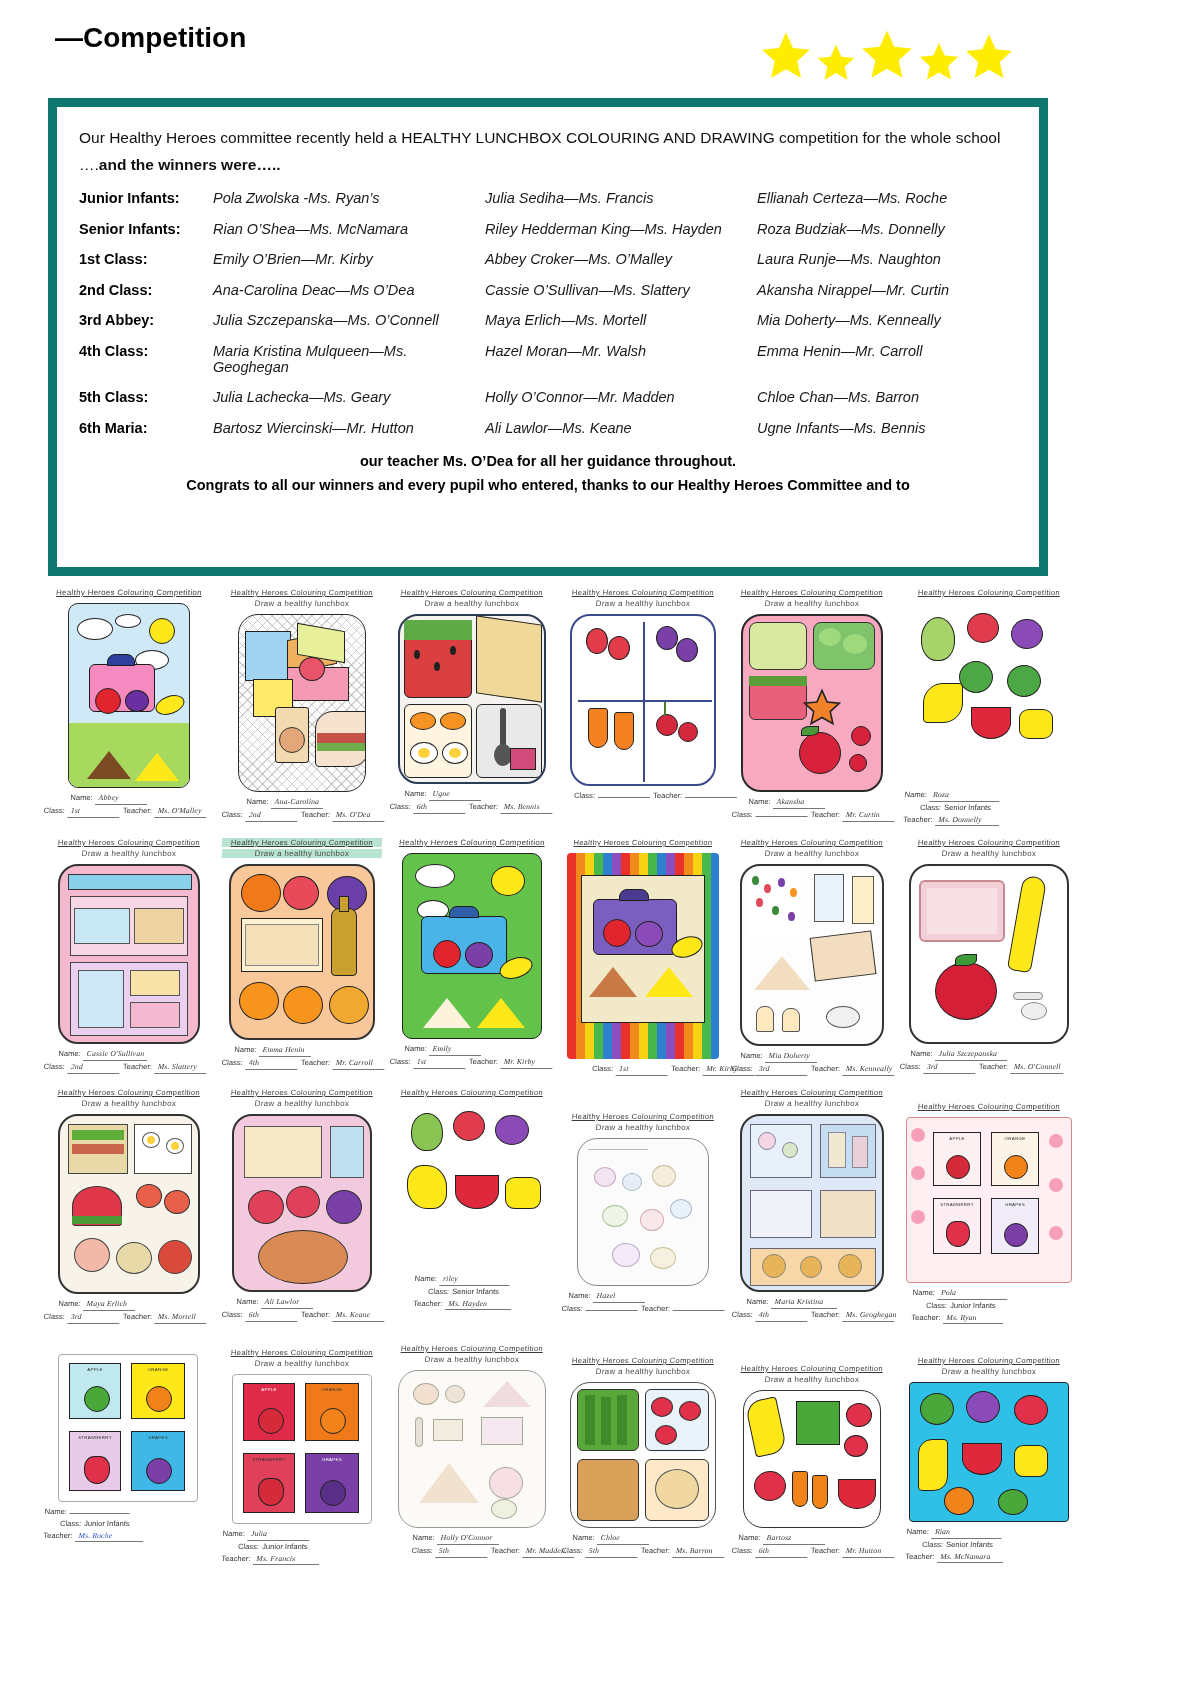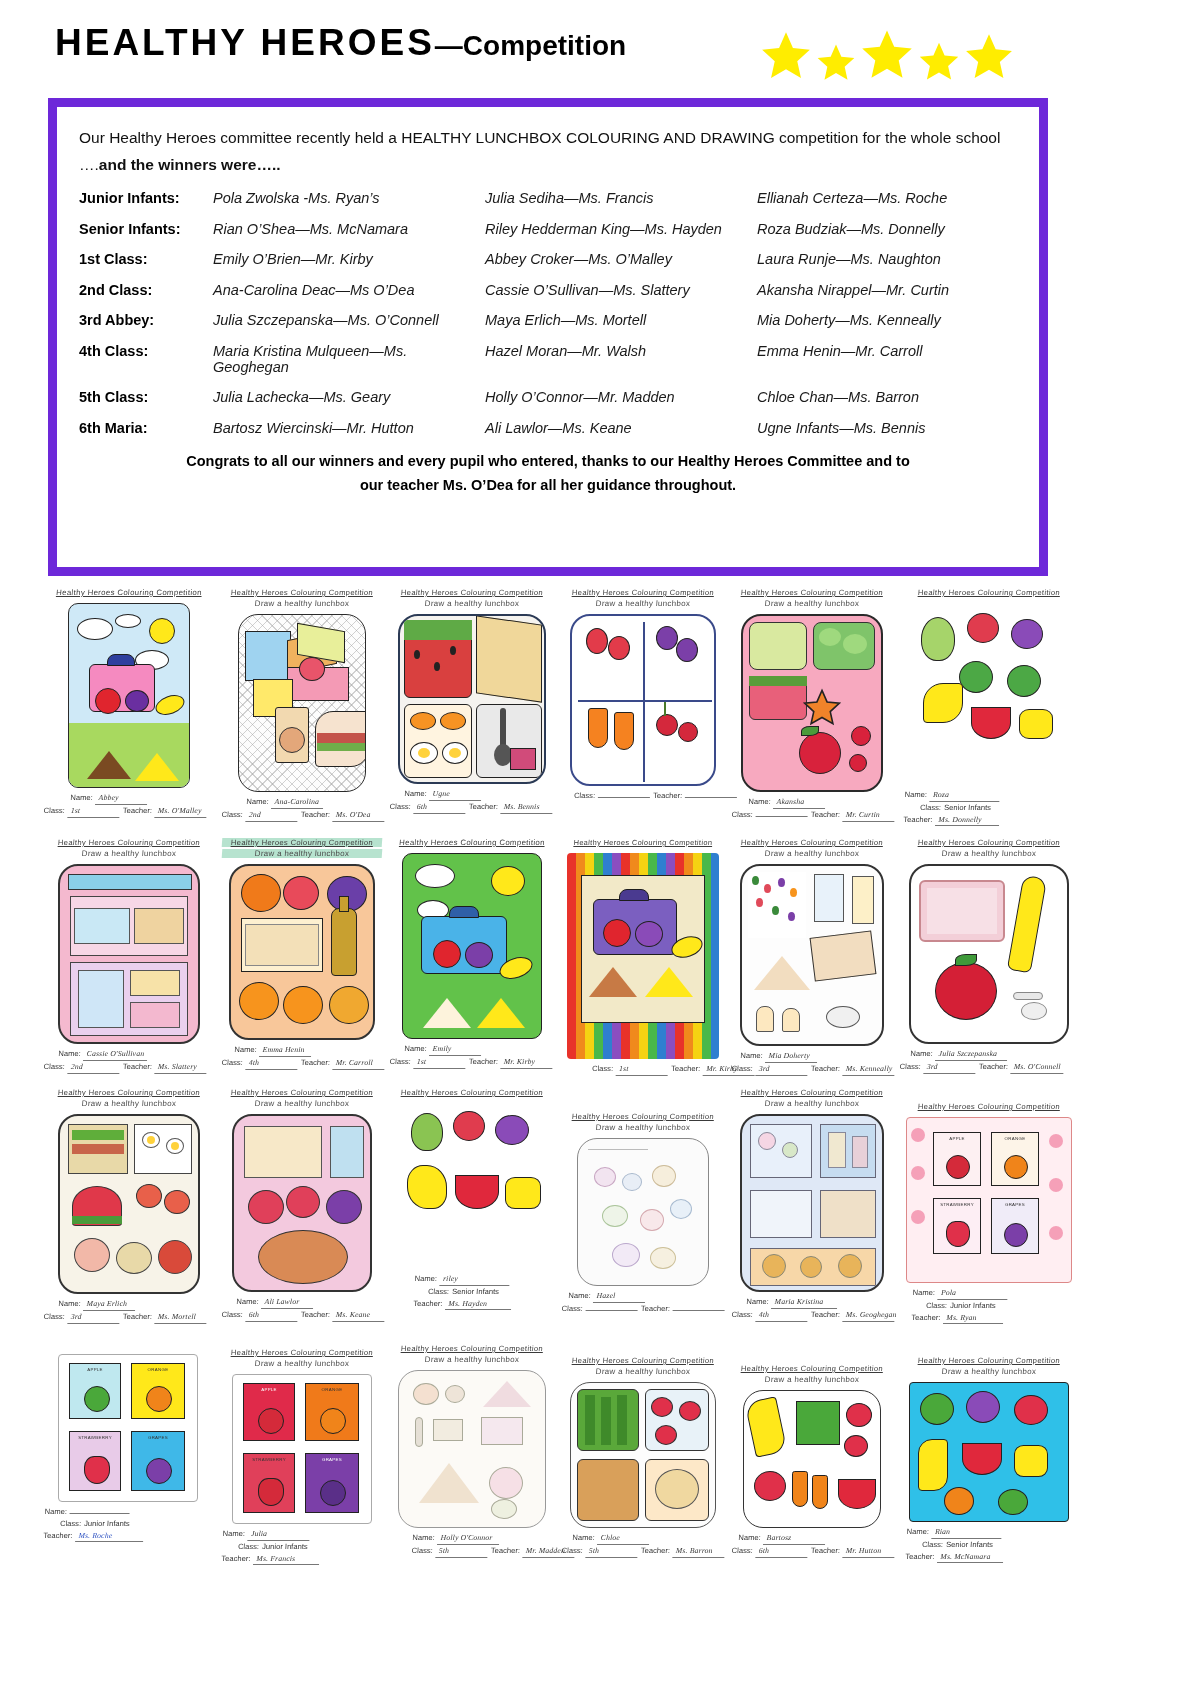--- a/index.html
+++ b/index.html
@@ -46,21 +46,21 @@
   .star.s2 { margin-top:14px; }
   .star.s3 { margin-top:-2px; }
   .star.s4 { margin-top:12px; }
   .star.s5 { margin-top:2px; }
 
   
   .redbox {
     position:absolute;
     left:48px; top:98px;
     width:1000px; height:478px;
-    border:9px solid #6d28d9;
+    border:9px solid #0f766e;
     background:#fff;
   }
   .redbox-inner { padding:18px 22px 10px 22px; }
 
   .intro {
     font-size:15.5px;
     line-height:1.72;
     color:#111;
   }
   .intro b { font-weight:bold; }
@@ -199,21 +199,20 @@
     background:repeating-linear-gradient(90deg,
       #e8322a 0 9px,#f08a1c 9px 18px,#f5d312 18px 27px,#49b84a 27px 36px,
       #2f7fd0 36px 45px,#8a4ec0 45px 54px);
   }
 </style>
 </head>
 <body>
 
 <div class="header">
   <div class="title-wrap">
-    <span class="title-main">HEALTHY HEROES</span>
     <span class="title-sub">—Competition</span>
   </div>
   <div class="stars">
     <svg class="star s1" width="52" height="52" viewBox="0 0 24 24">
         <polygon points="12,1.5 15.2,8.8 23,9.6 17.2,14.9 18.9,22.6 12,18.6 5.1,22.6 6.8,14.9 1,9.6 8.8,8.8" fill="#ffed00"></polygon>
       </svg>
     <svg class="star s2" width="40" height="40" viewBox="0 0 24 24">
         <polygon points="12,1.5 15.2,8.8 23,9.6 17.2,14.9 18.9,22.6 12,18.6 5.1,22.6 6.8,14.9 1,9.6 8.8,8.8" fill="#ffed00"></polygon>
       </svg>
     <svg class="star s3" width="54" height="54" viewBox="0 0 24 24">
@@ -289,22 +288,22 @@
       <div class="wrow">
         <span class="wclass">6th Maria:</span>
         <span class="wname wcol1">Bartosz Wiercinski—Mr. Hutton</span>
         <span class="wname wcol2">Ali Lawlor—Ms. Keane</span>
         <span class="wname wcol3">Ugne Infants—Ms. Bennis</span>
       </div>
 
     </div>
 
     <div class="congrats">
+      <div>our teacher Ms. O’Dea for all her guidance throughout.</div>
       <div>Congrats to all our winners and every pupil who entered, thanks to our Healthy Heroes Committee and to</div>
-      <div>our teacher Ms. O’Dea for all her guidance throughout.</div>
     </div>
   </div>
 </div>
 
 <div class="grid">
 
   <div class="art-row">
 
     <div class="art" style="width:178px">
       <div class="art-title" style="font-size:7.8px">Healthy Heroes Colouring Competition</div>

